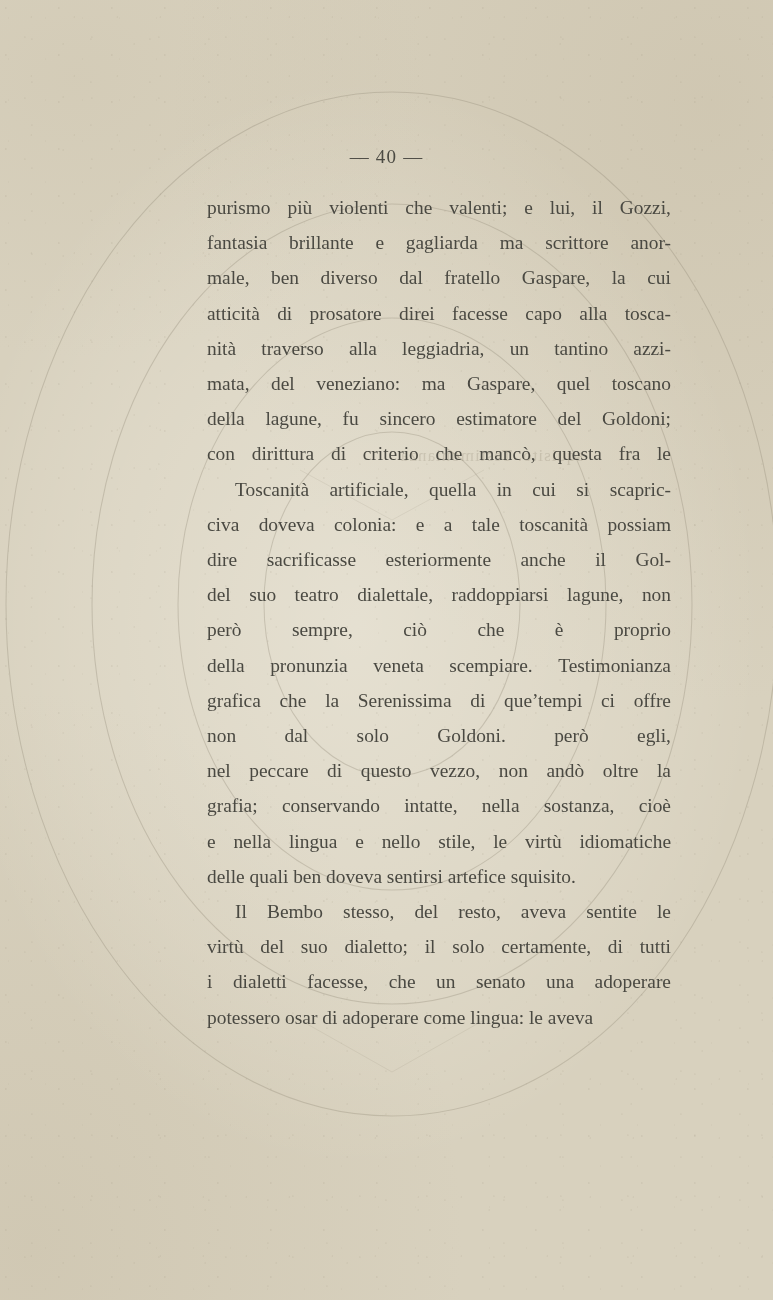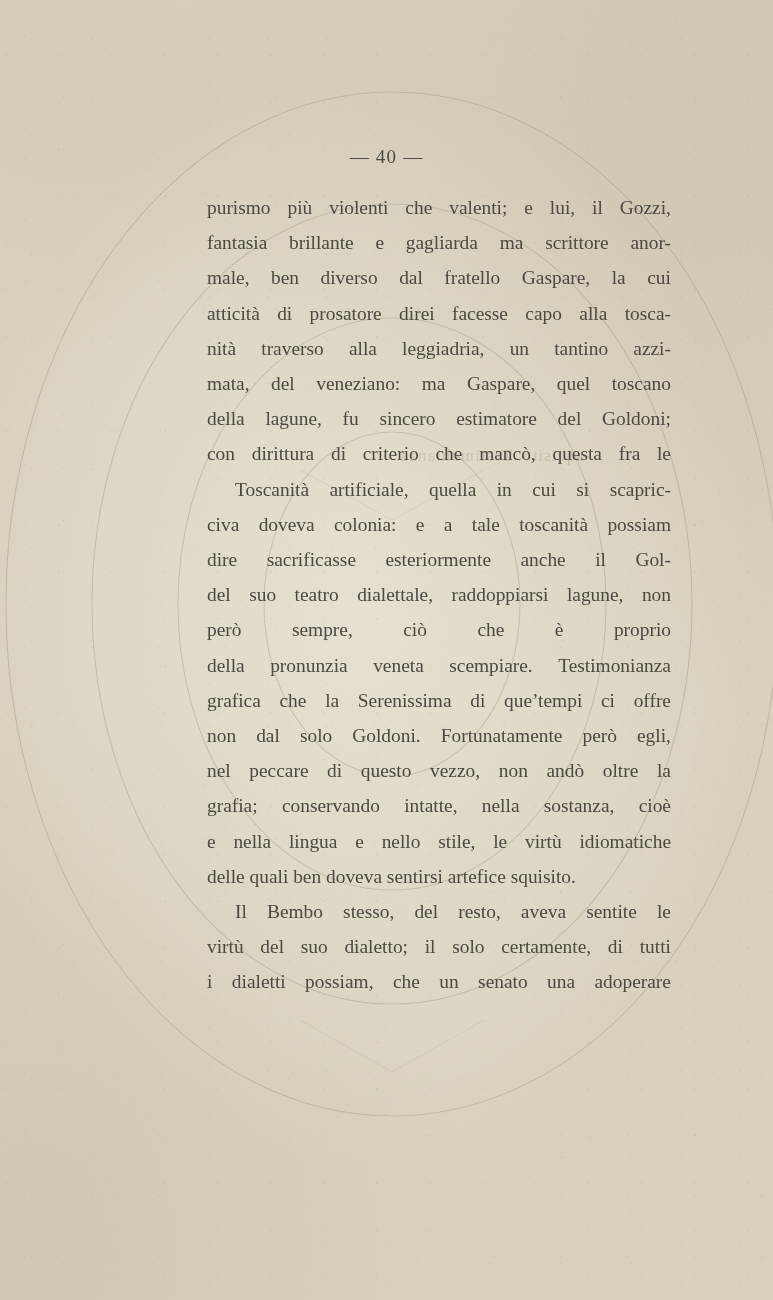--- a/index.html
+++ b/index.html
@@ -264,21 +264,20 @@
             <span>di</span>
             <span>que’tempi</span>
             <span>ci</span>
             <span>offre</span>
           </span>
           <span class="line just">
             <span>non</span>
             <span>dal</span>
             <span>solo</span>
             <span>Goldoni.</span>
-            <span>Fortunatamente</span>
             <span>però</span>
             <span>egli,</span>
           </span>
           <span class="line just">
             <span>nel</span>
             <span>peccare</span>
             <span>di</span>
             <span>questo</span>
             <span>vezzo,</span>
             <span>non</span>
@@ -325,24 +324,25 @@
             <span>dialetto;</span>
             <span>il</span>
             <span>solo</span>
             <span>certamente,</span>
             <span>di</span>
             <span>tutti</span>
           </span>
           <span class="line just">
             <span>i</span>
             <span>dialetti</span>
-            <span>possiam,</span>
+            <span>facesse,</span>
             <span>che</span>
             <span>un</span>
             <span>senato</span>
             <span>una</span>
             <span>adoperare</span>
           </span>
+          <span class="line">potessero osar di adoperare come lingua: le aveva</span>
         </div>
     </div>
 
   </div>
 </div>
 
 </body></html>

